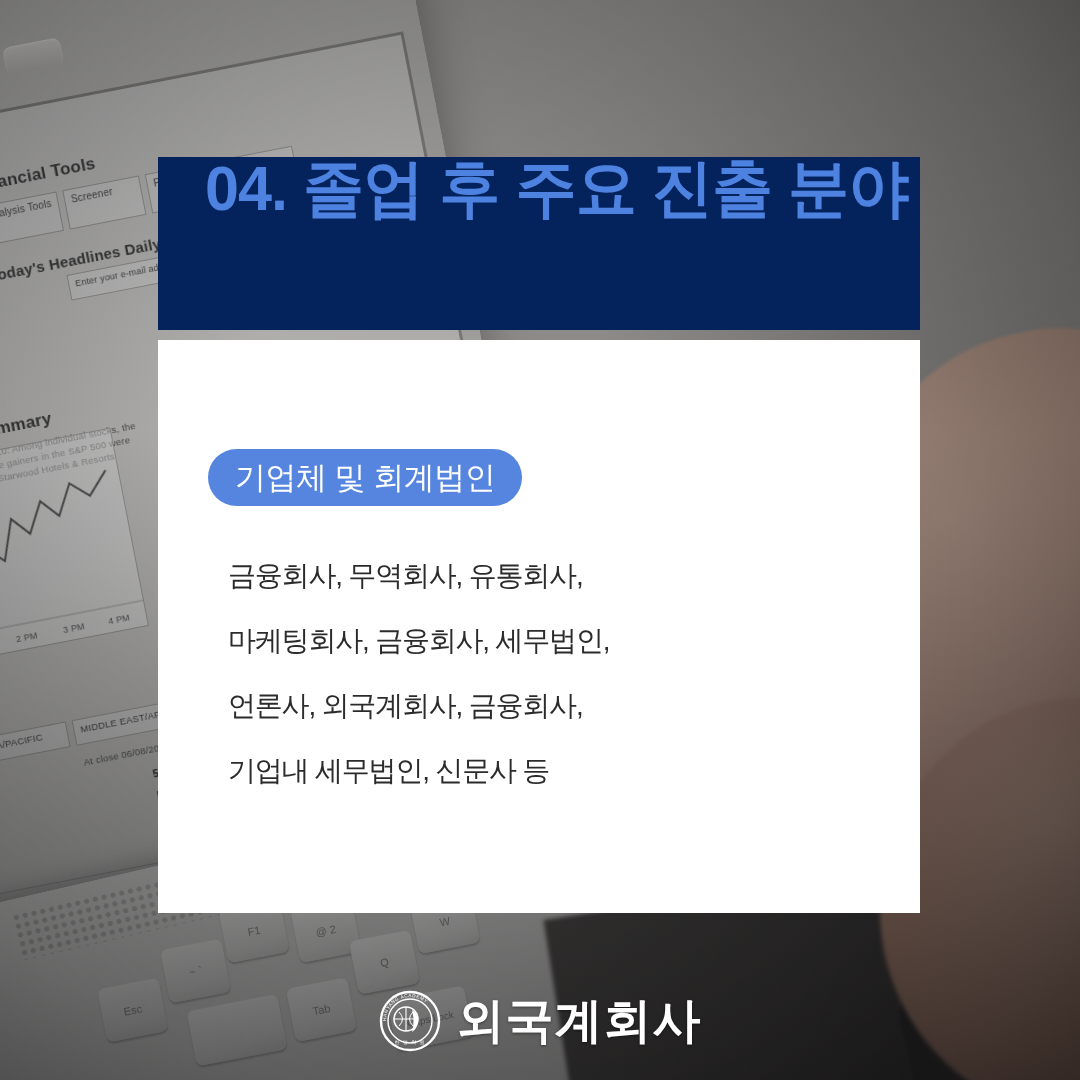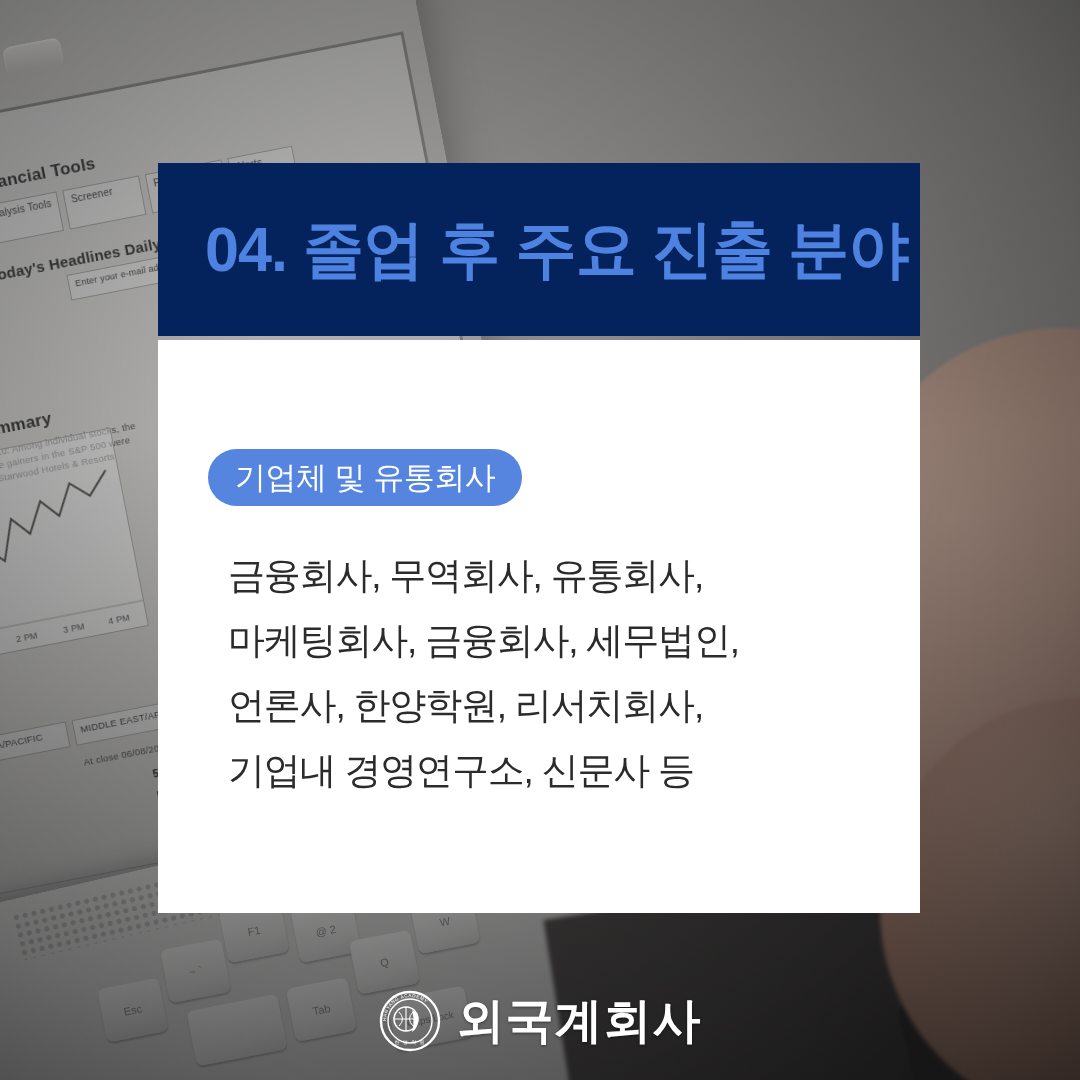--- a/index.html
+++ b/index.html
@@ -189,25 +189,24 @@
   .card {
     position: absolute;
     left: 158px; top: 340px;
     width: 762px; height: 573px;
     background: #ffffff;
   }
 
   
   .header-band {
     position: absolute;
-    left: 158px; top: 163px;
+    left: 158px; top: 157px;
     width: 762px; height: 173px;
     background: #04235c;
     display: flex;
-    align-items: center;
   }
   .header-title {
     margin-left: 47px;
     color: #4d82e0;
     font-size: 63px;
     font-weight: 900;
     letter-spacing: -1px;
     line-height: 1;
     white-space: nowrap;
     transform: scaleX(0.97);
@@ -230,21 +229,21 @@
     align-items: center;
     white-space: nowrap;
   }
 
   
   .body-copy {
     position: absolute;
     left: 228px; top: 543px;
     width: 600px;
     color: #2b2b2b;
-    font-size: 37px;
+    font-size: 28px;
     font-weight: 400;
     letter-spacing: -1.2px;
     line-height: 65px;
     white-space: nowrap;
   }
 
   
   .footer {
     position: absolute;
     left: 0; right: 0; bottom: 28px;
@@ -356,27 +355,27 @@
     <div class="watch"></div>
     <div class="hand2"></div>
   </div>
 
   <div class="card"></div>
 
   <div class="header-band">
     <div class="header-title">04. 졸업 후 주요 진출 분야</div>
   </div>
 
-  <div class="pill">기업체 및 유통회사</div>
+  <div class="pill">기업체 및 회계법인</div>
 
   <div class="body-copy">
     <div>금융회사, 무역회사, 유통회사,</div>
     <div>마케팅회사, 금융회사, 세무법인,</div>
-    <div>언론사, 한양학원, 리서치회사,</div>
-    <div>기업내 경영연구소, 신문사 등</div>
+    <div>언론사, 외국계회사, 금융회사,</div>
+    <div>기업내 세무법인, 신문사 등</div>
   </div>
 
   <div class="footer">
     <div class="seal">
       <svg width="62" height="62" viewBox="0 0 62 62" aria-hidden="true">
         <circle cx="31" cy="31" r="29" fill="none" stroke="#ffffff" stroke-width="2.4"></circle>
         <circle cx="31" cy="31" r="22" fill="none" stroke="#ffffff" stroke-width="1.4"></circle>
         <circle cx="27" cy="29" r="12" fill="none" stroke="#ffffff" stroke-width="1.6"></circle>
         <path d="M15 29 H39 M27 17 V41" stroke="#ffffff" stroke-width="1.1" fill="none"></path>
         <path d="M20 22 Q27 29 20 36 M34 22 Q27 29 34 36" stroke="#ffffff" stroke-width="1" fill="none"></path>

